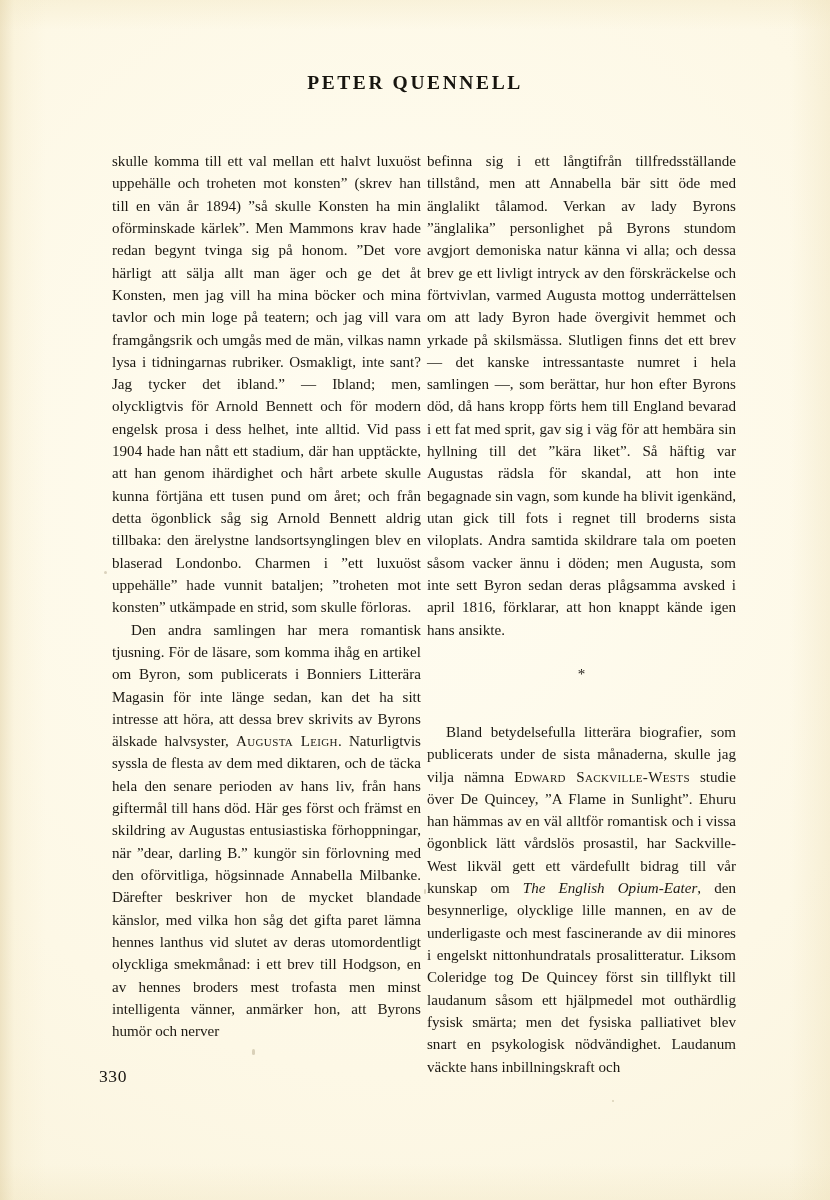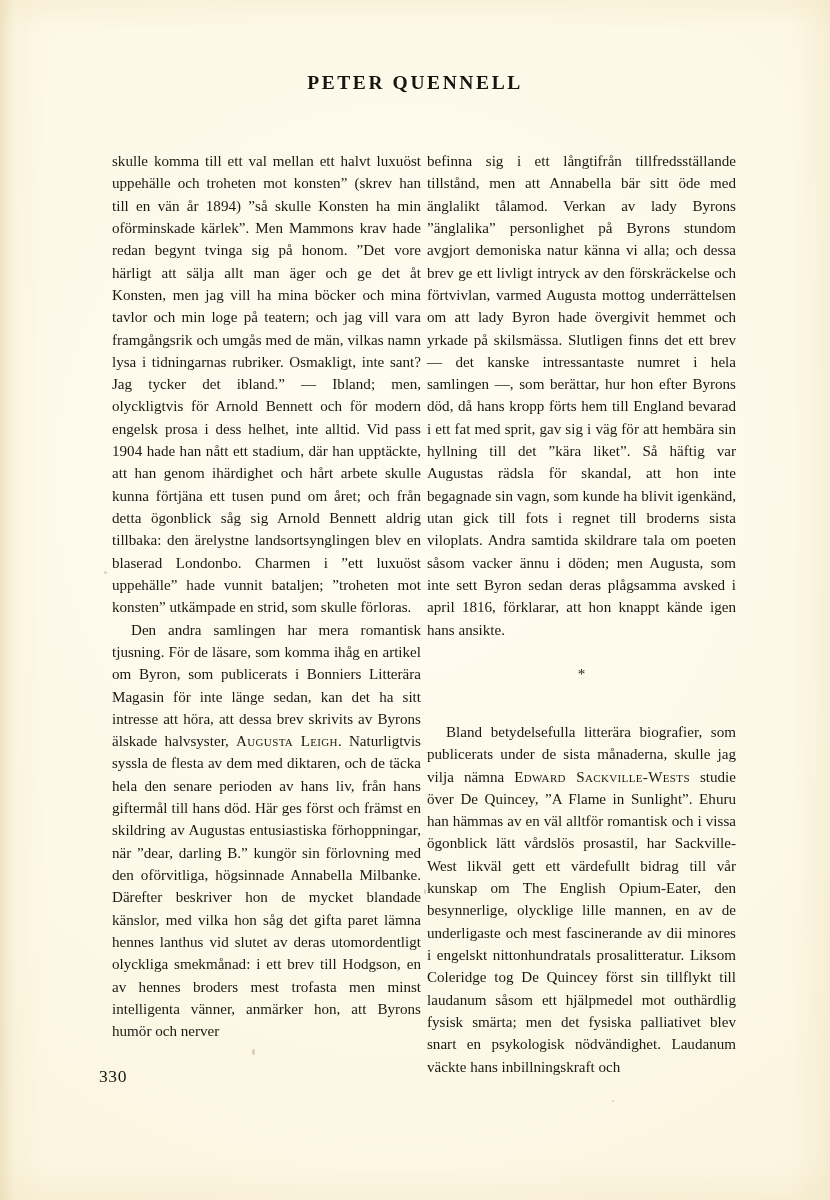--- a/index.html
+++ b/index.html
@@ -88,20 +88,21 @@
     color: #1b1812;
   }
   p.para.indent {
     text-indent: 19px;
   }
   .sc {
     font-variant: small-caps;
     letter-spacing: 0.35px;
   }
   .ital {
+    font-style: italic;
   }
 
   .sep {
     text-align: center;
     font-size: 15px;
     line-height: 22px;
     margin: 0;
     height: 22px;
     color: #1b1812;
   }

